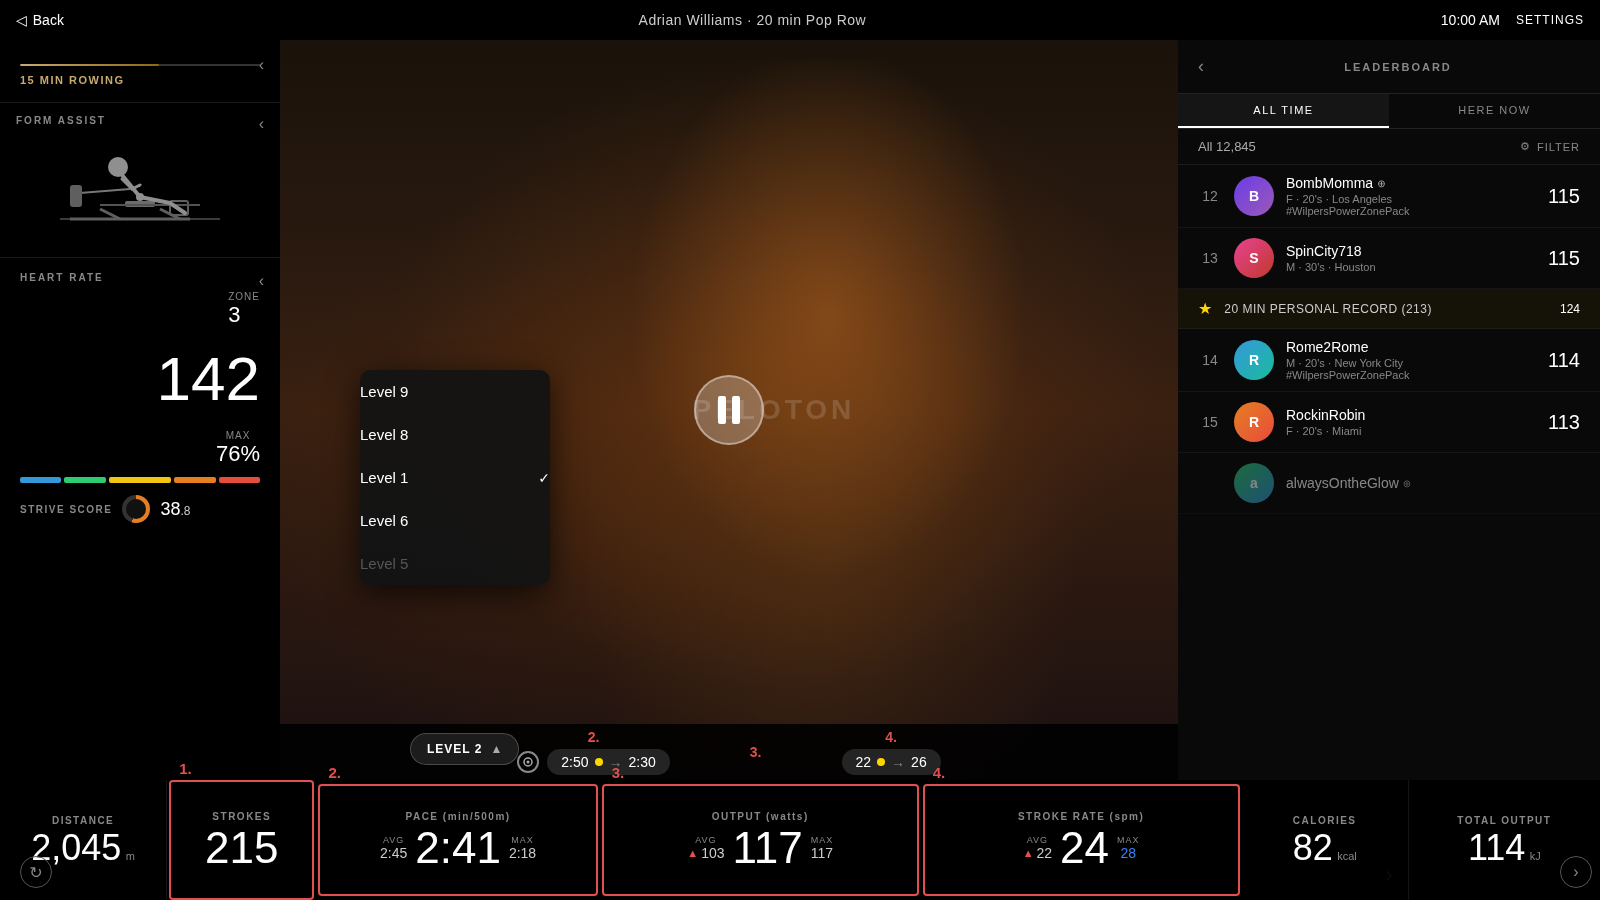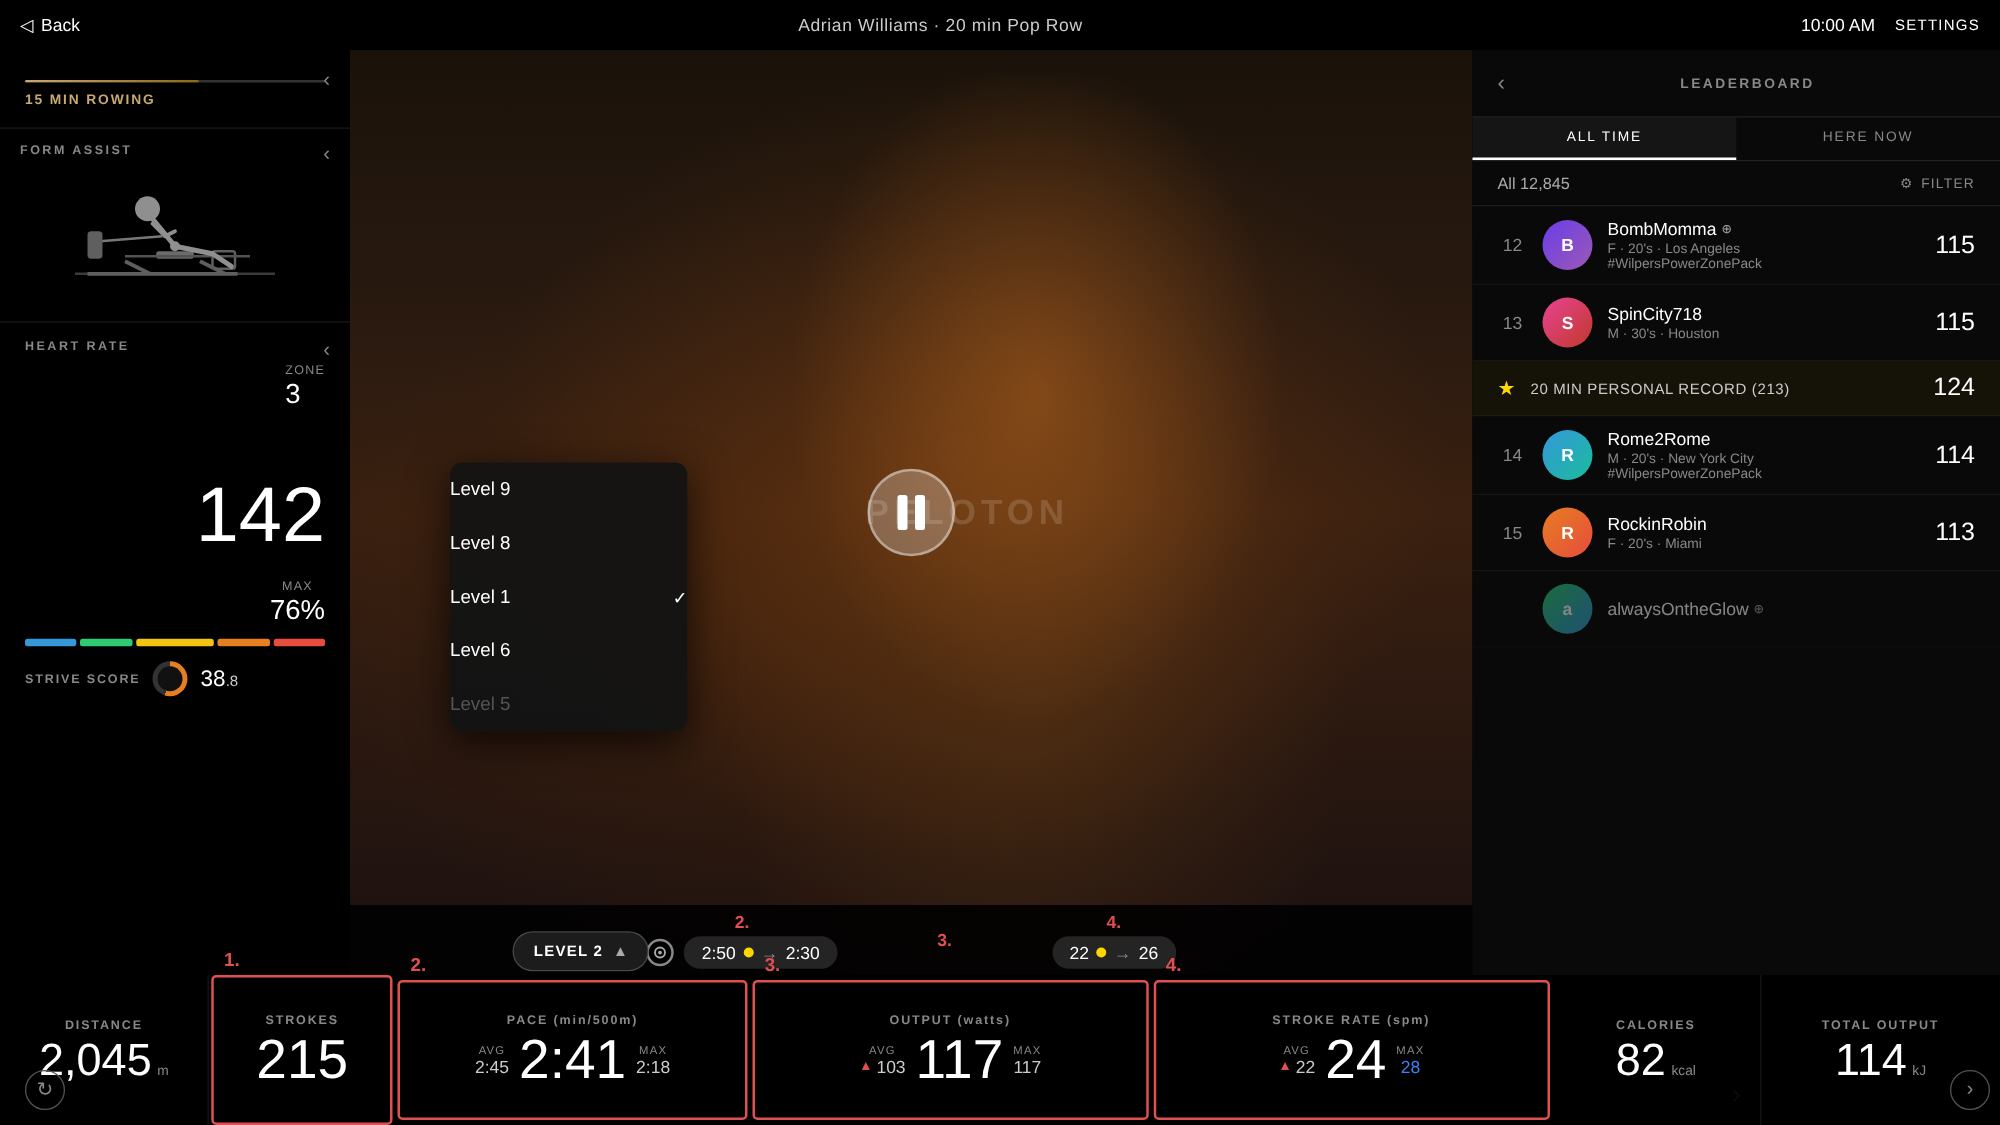--- a/index.html
+++ b/index.html
@@ -170,21 +170,21 @@
       margin-bottom: 8px;
     }
     #heart-rate-row {
       display: flex; align-items: flex-end; gap: 20px; flex-direction: column;
     }
     #zone-info {
       display: flex; flex-direction: column;
     }
     #zone-label { font-size: 10px; color: #888; letter-spacing: 1px; }
     #zone-value { font-size: 22px; font-weight: 300; }
-    #heart-rate-value { font-size: 62px; font-weight: 200; line-height: 1; margin-top: 34px; }
+    #heart-rate-value { font-size: 62px; font-weight: 200; line-height: 1; }
     #max-info {
       display: flex; flex-direction: column; align-items: center;
     }
     #max-label { font-size: 10px; color: #888; letter-spacing: 1px; }
     #max-value { font-size: 22px; font-weight: 300; }
 
     #zone-bar {
       display: flex; gap: 3px; margin: 10px 0;
       height: 6px;
     }
@@ -241,21 +241,21 @@
       align-items: center;
       justify-content: space-between;
     }
     .pace-item.selected { color: #fff; }
     .pace-item.dimmed { color: #555; }
     .pace-item .check { color: #fff; font-size: 14px; }
 
     
     #level-btn {
       position: absolute;
-      bottom: 123px; left: 410px;
+      bottom: 135px; left: 410px;
       background: rgba(30,30,30,0.95);
       border: 1px solid rgba(255,255,255,0.2);
       border-radius: 20px;
       padding: 8px 16px;
       display: flex; align-items: center; gap: 8px;
       z-index: 150;
       cursor: pointer;
     }
     #level-btn-text { font-size: 12px; font-weight: 600; letter-spacing: 1px; }
     #level-btn-arrow { font-size: 12px; color: #aaa; }
@@ -369,21 +369,21 @@
 
     .lb-pr-row {
       display: flex; align-items: center;
       padding: 10px 20px;
       border-bottom: 1px solid rgba(255,255,255,0.05);
       background: rgba(255,200,0,0.05);
       gap: 12px;
     }
     .lb-star { color: #ffd700; font-size: 16px; }
     .lb-pr-text { flex: 1; font-size: 12px; color: #ccc; letter-spacing: 0.5px; }
-    .lb-pr-score { font-size: 20px; color: #fff; }
+    .lb-pr-score { font-size: 12px; color: #fff; }
 
     
     #scroll-down {
       position: absolute;
       bottom: 0; right: 0; width: 422px; height: 50px;
       background: rgba(0,0,0,0.9);
       z-index: 15;
       display: flex; align-items: center; justify-content: center;
       cursor: pointer;
     }

